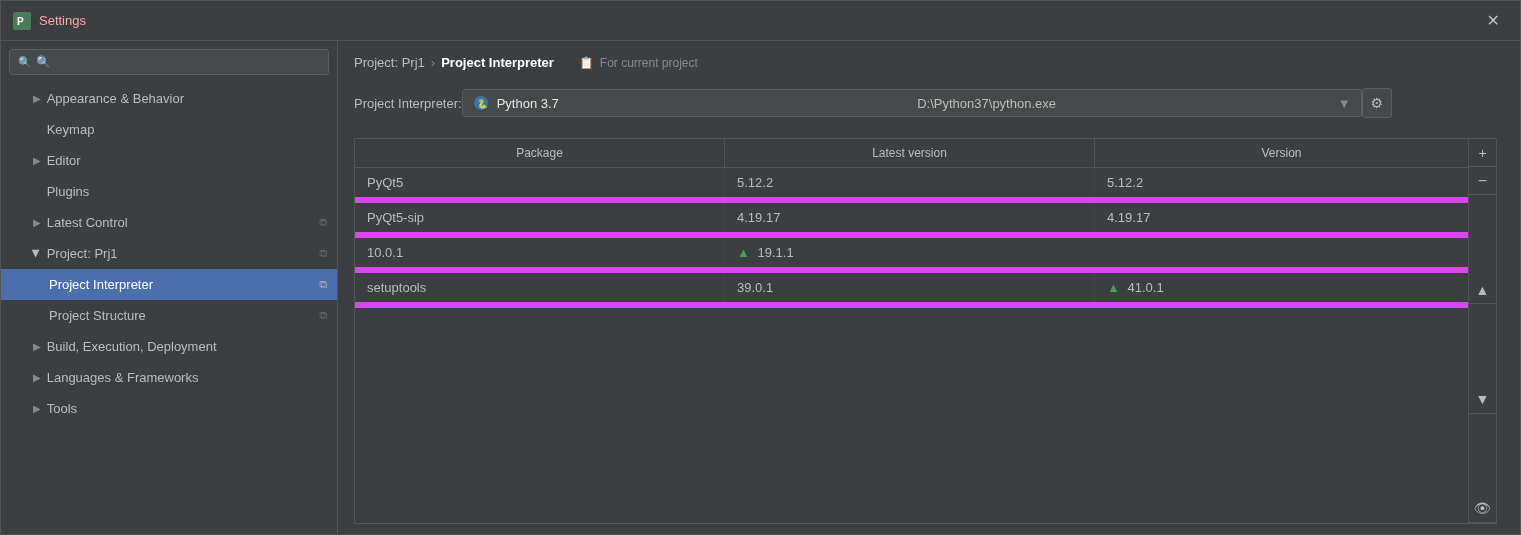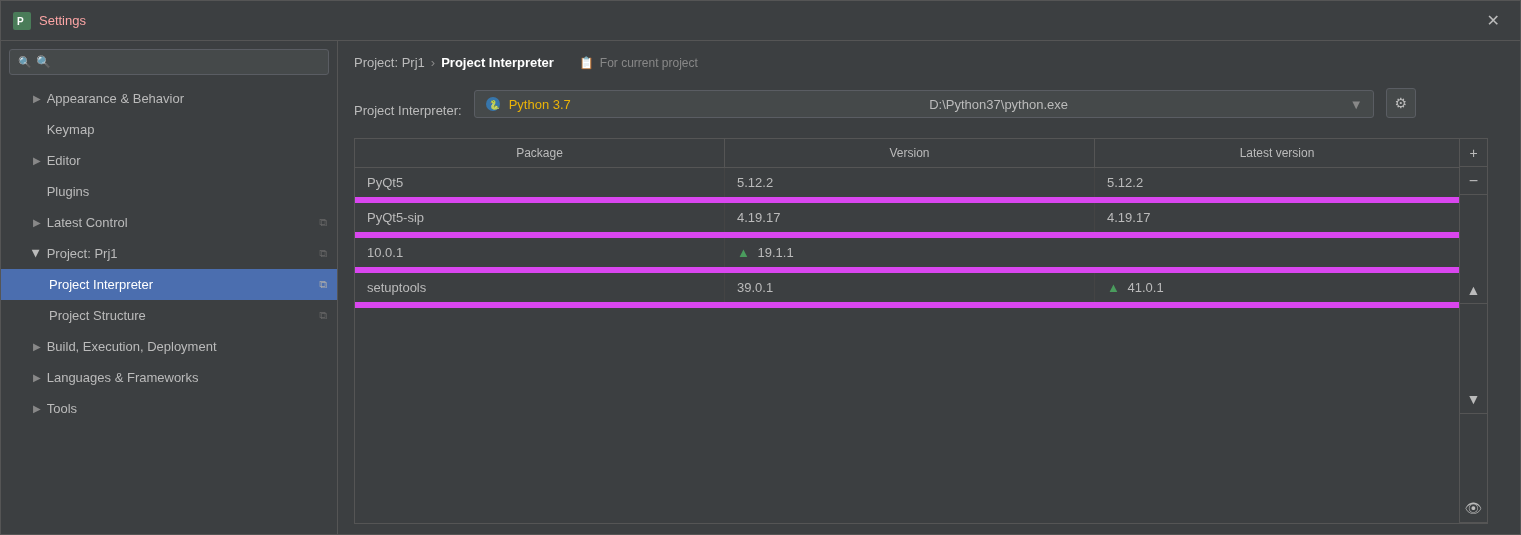--- a/index.html
+++ b/index.html
@@ -179,22 +179,21 @@
       color: #888;
       font-size: 12px;
       display: flex;
       align-items: center;
       gap: 5px;
     }
 
     .interpreter-row {
       padding: 10px 16px;
       display: flex;
-      align-items: flex-end;
-      gap: 12px;
+      align-items: center;
     }
 
     .interpreter-label {
       color: #bbbbbb;
       font-size: 13px;
       flex-shrink: 0;
     }
 
     .interpreter-dropdown {
       flex: 1;
@@ -236,21 +235,21 @@
       align-items: center;
       justify-content: center;
       cursor: pointer;
       color: #bbbbbb;
       font-size: 14px;
     }
 
     
     .table-container {
       flex: 1;
-      margin: 10px 32px 10px 16px;
+      margin: 10px 23px 10px 16px;
       border: 1px solid #555;
       overflow: hidden;
       display: flex;
       position: relative;
     }
 
     .table {
       flex: 1;
       overflow-y: auto;
       display: flex;
@@ -433,34 +432,34 @@
         </div>
       </div>
 
       <div class="interpreter-row">
         <span class="interpreter-label">Project Interpreter:</span>
         <div class="interpreter-dropdown">
           <svg class="python-icon" viewBox="0 0 16 16" xmlns="http://www.w3.org/2000/svg">
             <circle cx="8" cy="8" r="7" fill="#3776ab"></circle>
             <text x="4" y="12" font-size="9" fill="#ffd43b" font-weight="bold">🐍</text>
           </svg>
-          <span class="interpreter-text" style="color:#eab308">Python 3.7</span>
+          <span class="interpreter-text" style="color:#e5e5e5">Python 3.7</span>
           <span class="interpreter-text">D:\Python37\python.exe</span>
           <span class="dropdown-arrow">▼</span>
         </div>
         <div class="gear-btn">⚙</div>
       </div>
 
       <div class="table-container">
         <div class="table">
 
           <div class="table-header">
             <div class="table-header-cell">Package</div>
+            <div class="table-header-cell">Latest version</div>
             <div class="table-header-cell">Version</div>
-            <div class="table-header-cell">Latest version</div>
           </div>
 
           <div class="table-row">
             <div class="table-cell">PyQt5</div>
             <div class="table-cell">5.12.2</div>
             <div class="table-cell">5.12.2</div>
           </div>
 
           <div class="table-row">
             <div class="table-cell">PyQt5-sip</div>

